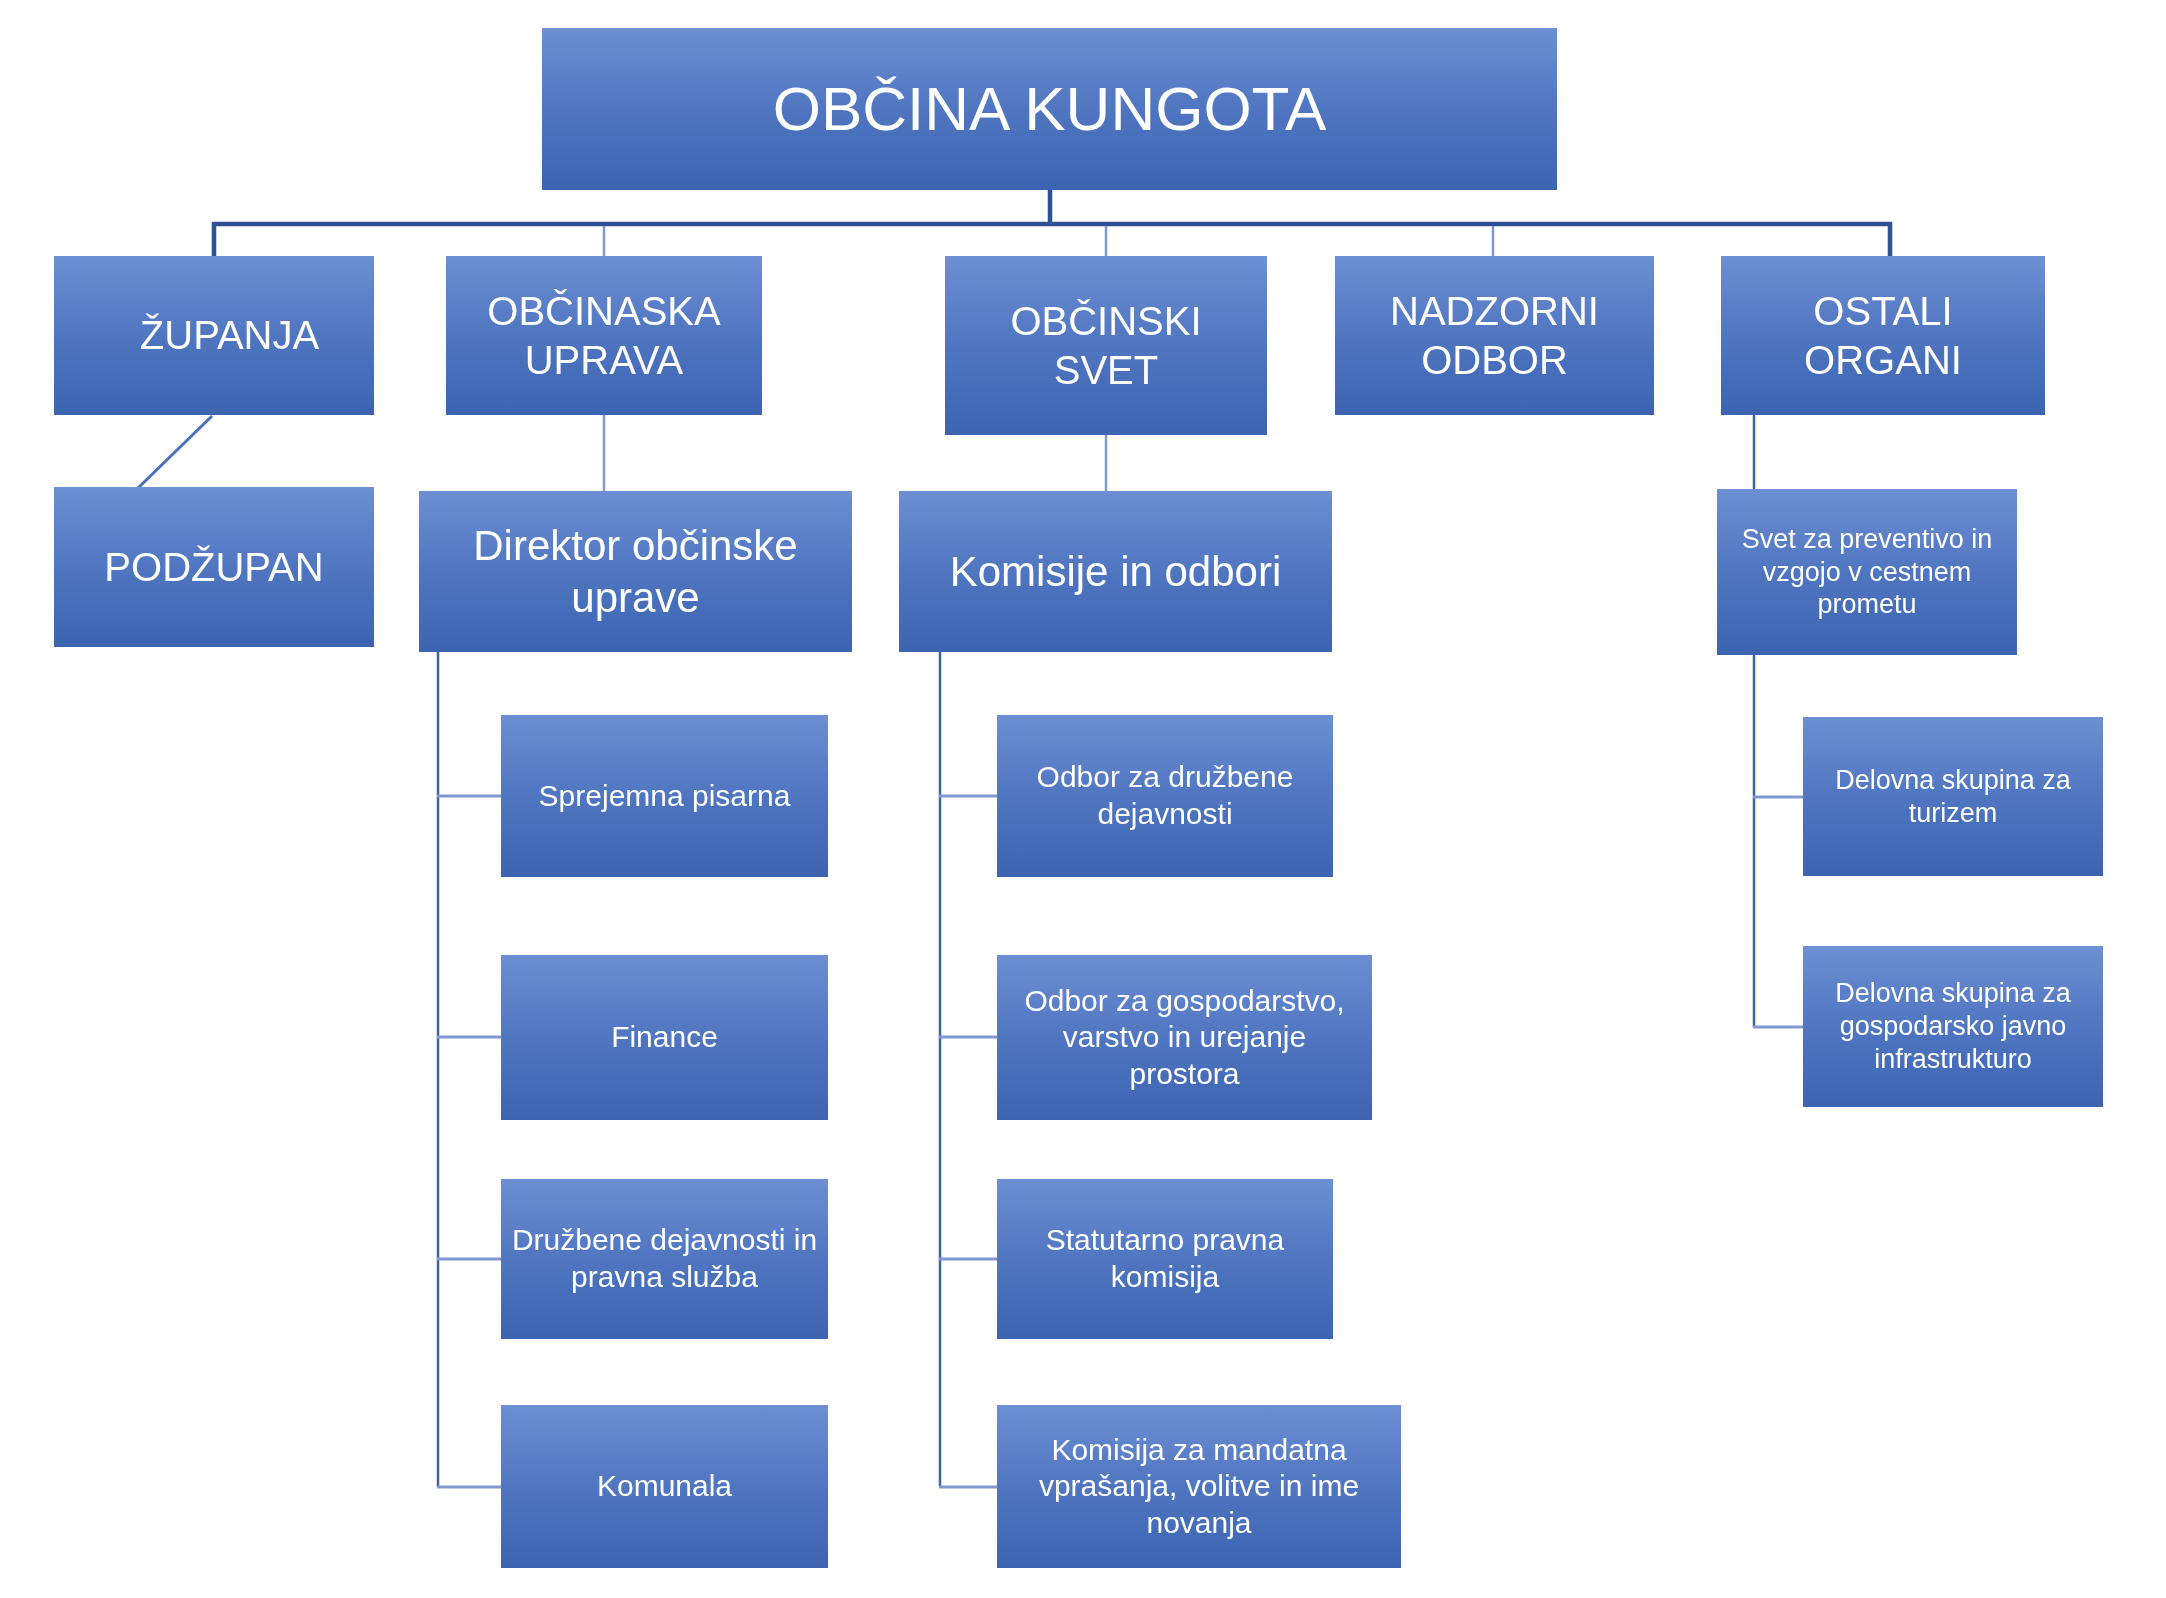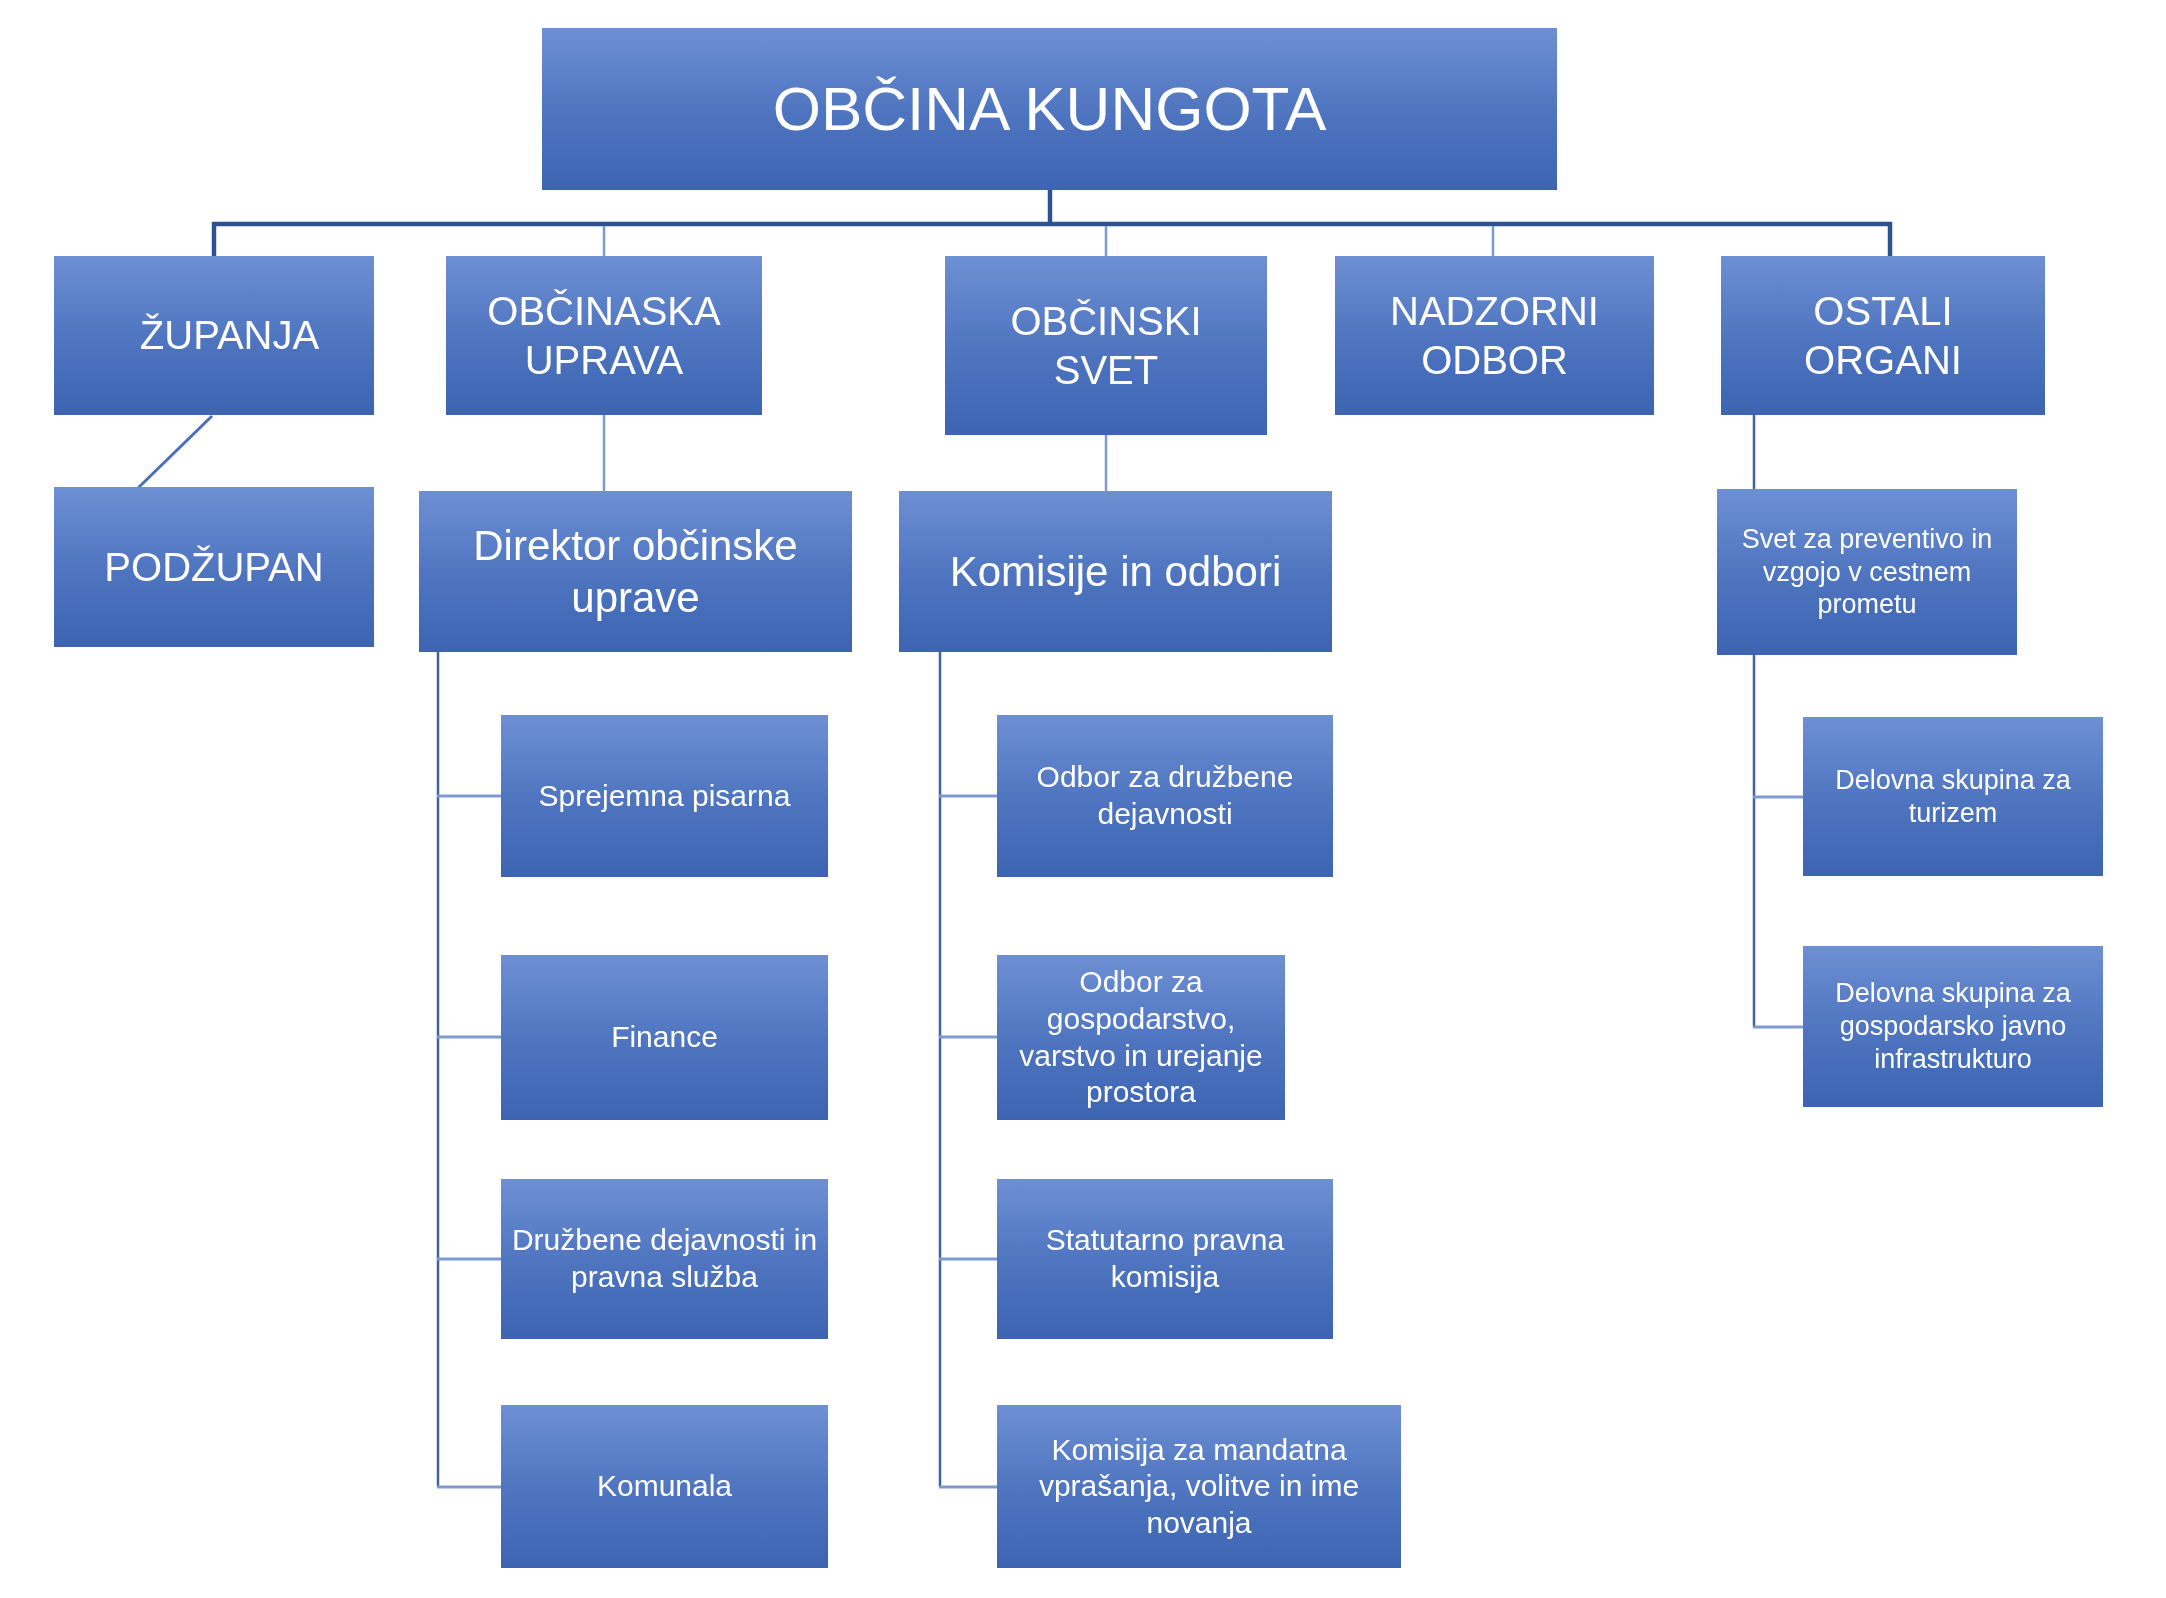--- a/index.html
+++ b/index.html
@@ -91,21 +91,21 @@
   <div class="node lvl-three-sm" style="left:54px; top:487px; width:320px; height:160px;">PODŽUPAN</div>
   <div class="node lvl-three" style="left:395px; top:491px; width:433px; height:161px;margin-left:24px;">Direktor občinske uprave</div>
   <div class="node lvl-three" style="left:899px; top:491px; width:433px; height:161px;">Komisije in odbori</div>
 
   <div class="node lvl-child" style="left:501px; top:715px; width:327px; height:162px;">Sprejemna pisarna</div>
   <div class="node lvl-child" style="left:501px; top:1179px; width:327px; height:160px;">Družbene dejavnosti in pravna služba</div>
   <div class="node lvl-child" style="left:501px; top:955px; width:327px; height:165px;">Finance</div>
   <div class="node lvl-child" style="left:501px; top:1405px; width:327px; height:163px;">Komunala</div>
 
   <div class="node lvl-child" style="left:997px; top:715px; width:336px; height:162px;">Odbor za družbene dejavnosti</div>
-  <div class="node lvl-child" style="left:997px; top:955px; width:288px; height:165px;">Odbor za gospodarstvo, varstvo in urejanje prostora</div>
+  <div class="node lvl-child" style="left:997px; top:955px; width:375px; height:165px;">Odbor za gospodarstvo, varstvo in urejanje prostora</div>
   <div class="node lvl-child" style="left:997px; top:1179px; width:336px; height:160px;text-align:center;">Statutarno pravna komisija</div>
   <div class="node lvl-child" style="left:997px; top:1405px; width:404px; height:163px;">Komisija za mandatna vprašanja, volitve in ime novanja</div>
 
   <div class="node lvl-child-sm" style="left:1717px; top:489px; width:300px; height:166px;">Svet za preventivo in vzgojo v cestnem prometu</div>
   <div class="node lvl-child-sm" style="left:1803px; top:717px; width:300px; height:159px;">Delovna skupina za turizem</div>
   <div class="node lvl-child-sm" style="left:1803px; top:946px; width:300px; height:161px;">Delovna skupina za gospodarsko javno infrastrukturo</div>
 
 </div>
 
 </body></html>

